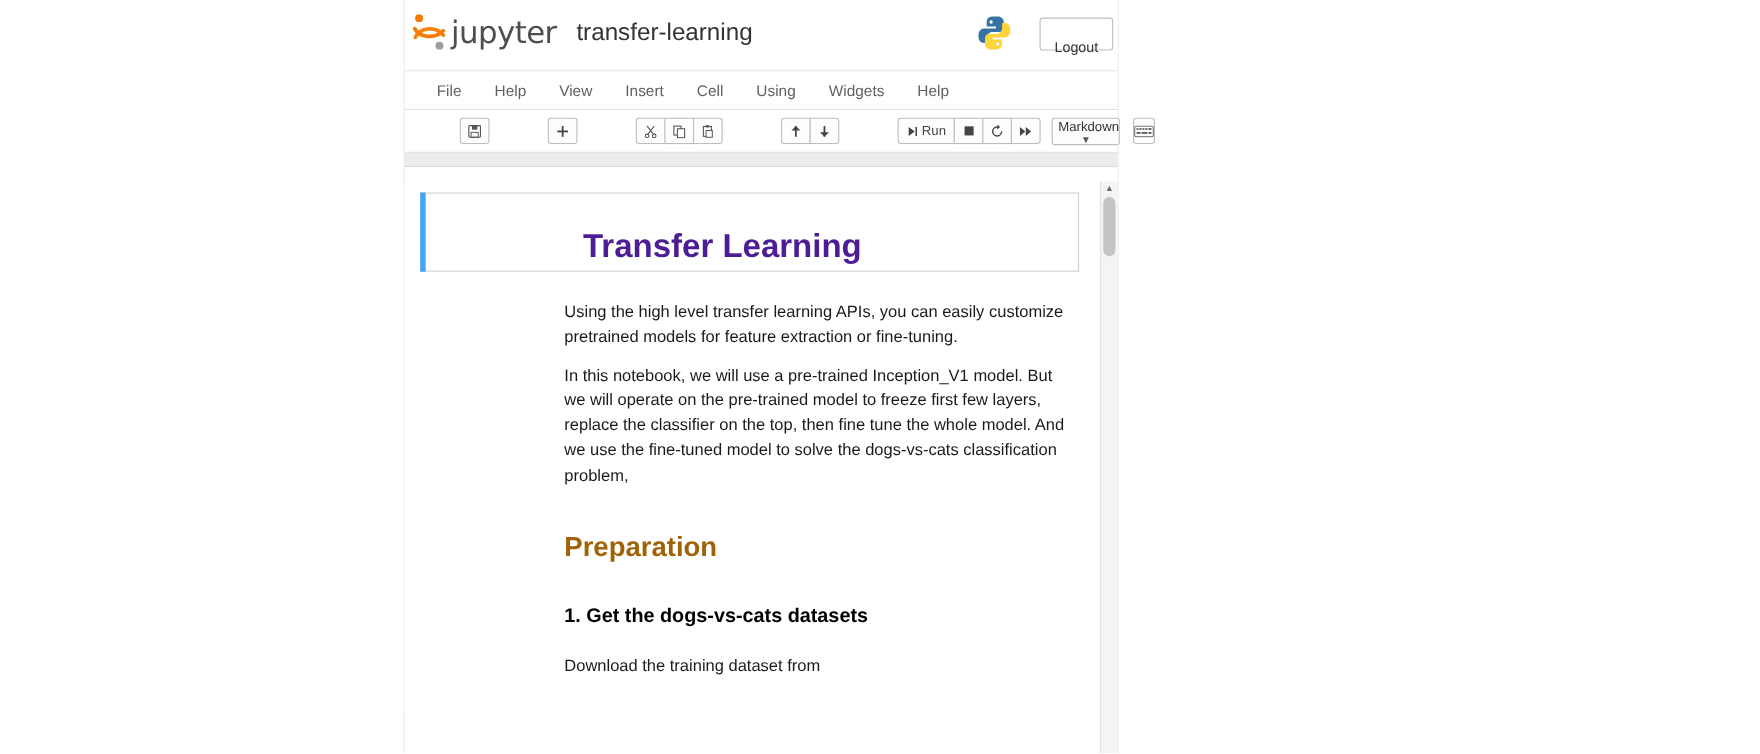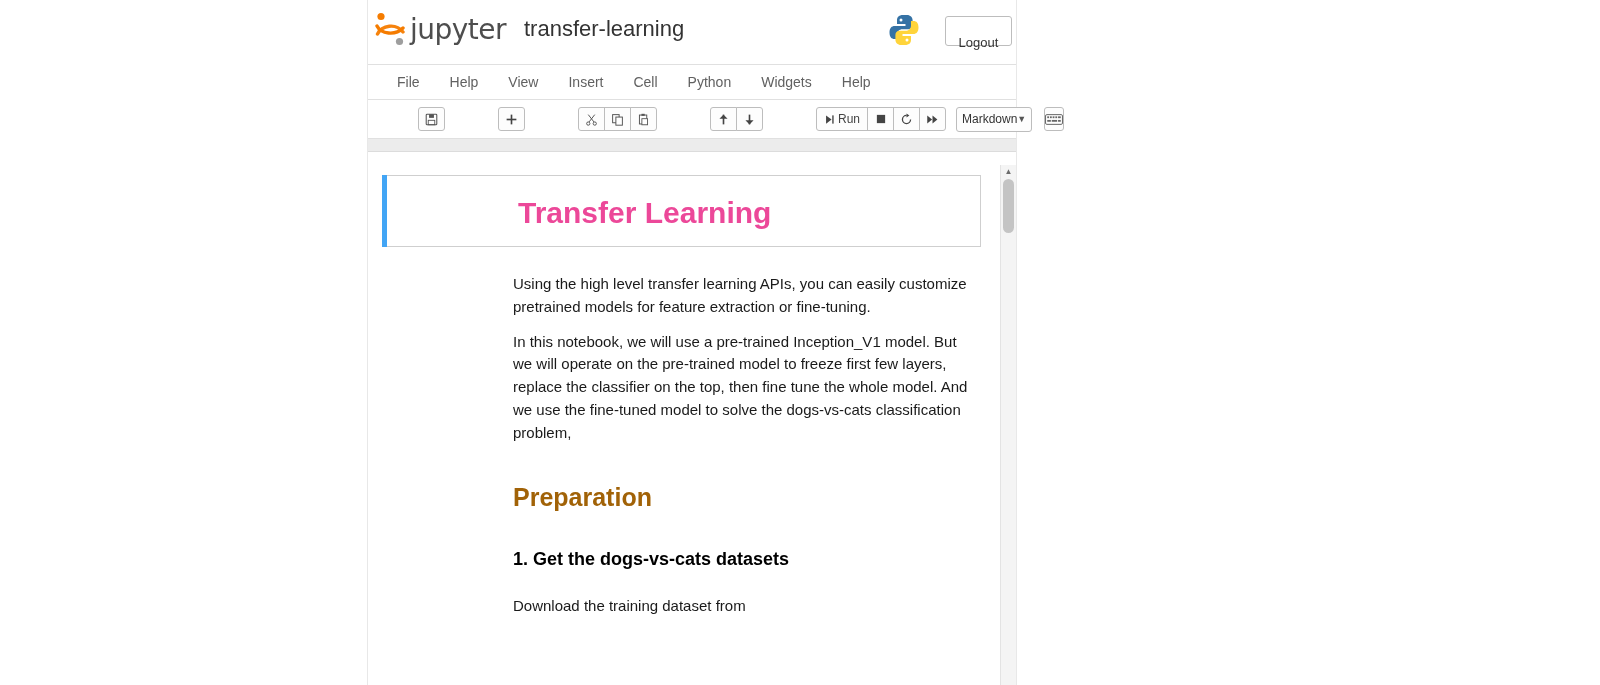--- a/index.html
+++ b/index.html
@@ -201,20 +201,21 @@
     background: #fdfdfd;
     font-size: 12px;
     color: #333;
     padding-left: 5px;
     margin-left: 6px;
     display: flex;
     align-items: center;
     justify-content: space-between;
     box-sizing: border-box;
     cursor: pointer;
+    flex-direction: column;
   }
   .tb-select .caret { font-size: 9px; color: #555; padding-right: 5px; }
   .tb-kbd {
     margin-left: 8px;
     height: 24px;
     width: 32px;
     border: 1px solid #bdbdbd;
     border-radius: 3px;
     background: #fdfdfd;
     display: flex;
@@ -256,27 +257,27 @@
   }
   .cell-selected .cell-bar {
     position: absolute;
     left: -1px;
     top: -1px;
     width: 5px;
     height: 72px;
     background: #42a5f5;
   }
   .cell-selected h1 {
-    margin: 4px;
+    margin: 16px;
     position: absolute;
     left: 131px;
     top: 16px;
     font-size: 30px;
     font-weight: bold;
-    color: #ec4899;
+    color: #4c1d95;
     font-family: "Liberation Sans", sans-serif;
   }
 
   .md-block {
     padding-left: 145px;
     padding-right: 28px;
   }
   .md-block p {
     margin: 0 0 12px 0;
     font-size: 15px;
@@ -377,21 +378,21 @@
     </div>
 
 
     <div class="nb-menubar">
       <div class="menu-items">
         <div class="menu-item">File</div>
         <div class="menu-item">Help</div>
         <div class="menu-item">View</div>
         <div class="menu-item">Insert</div>
         <div class="menu-item">Cell</div>
-        <div class="menu-item">Python</div>
+        <div class="menu-item">Using</div>
         <div class="menu-item">Widgets</div>
         <div class="menu-item">Help</div>
       </div>
     </div>
 
     <div class="nb-toolbar">
 
       <div class="tb-group single">
         <div class="tb-btn">
           <span>

